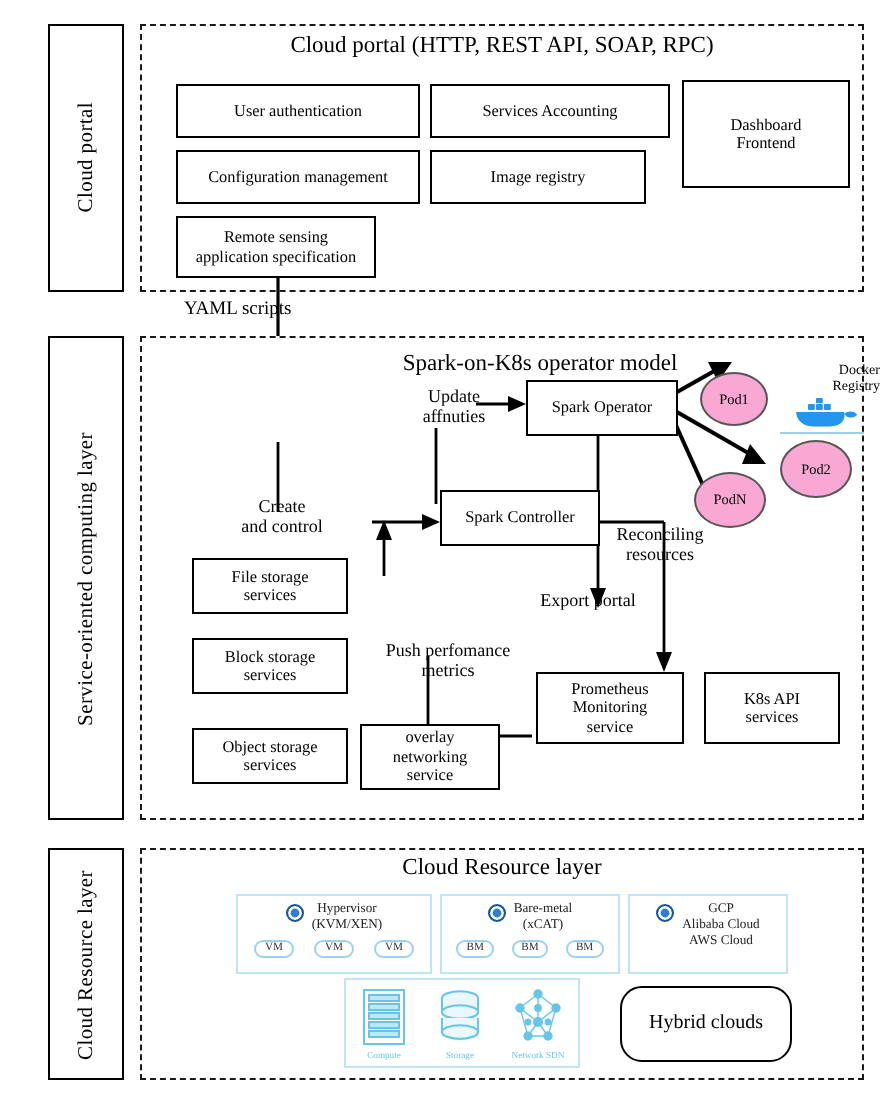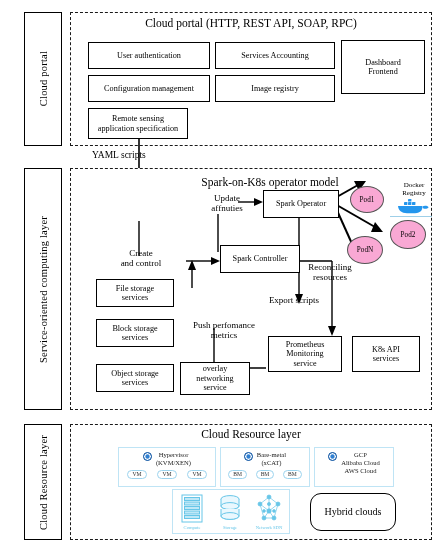--- a/index.html
+++ b/index.html
@@ -126,21 +126,21 @@
   <div class="abs node" style="left:215px; top:42px; width:120px; height:27px;">
     <span>Services Accounting</span>
   </div>
   <div class="abs node" style="left:341px; top:40px; width:84px; height:54px; white-space:pre-line;">
     <span>Dashboard
 Frontend</span>
   </div>
   <div class="abs node" style="left:88px; top:75px; width:122px; height:27px;">
     <span>Configuration management</span>
   </div>
-  <div class="abs node" style="left:215px; top:75px; width:120px; height:27px;">
+  <div class="abs node" style="left:215px; top:75px; width:108px; height:27px;">
     <span>Image registry</span>
   </div>
   <div class="abs node" style="left:88px; top:108px; width:100px; height:31px; white-space:pre-line;">
     <span>Remote sensing
 application specification</span>
   </div>
 
   <svg class="abs" style="left:124px; top:138px; width:30px; height:42px;" viewBox="0 0 30 42">
     <line class="edge" x1="15" y1="0" x2="15" y2="36" stroke-width="1.6"></line>
     <polygon points="15,42 11,33 19,33" fill="#000"></polygon>
@@ -227,41 +227,41 @@
   <div class="abs pod" style="left:350px; top:186px; width:34px; height:27px;">
     <span>Pod1</span>
   </div>
   <div class="abs pod" style="left:347px; top:236px; width:36px; height:28px;">
     <span>PodN</span>
   </div>
   <div class="abs pod" style="left:390px; top:220px; width:36px; height:29px;">
     <span>Pod2</span>
   </div>
 
-  <div class="abs caption sm" style="left:388px; top:181px; width:52px; white-space:pre-line; font-size:7px; line-height:1.15;">Docker
+  <div class="abs caption sm" style="left:388px; top:181px; width:52px; white-space:pre-line; font-size:7px; line-height:1.15;text-align:right;">Docker
 Registry</div>
   <svg class="abs" style="left:396px; top:199px; width:36px; height:16px;" viewBox="0 0 36 16">
     <g fill="#2496ed">
       <rect x="8" y="3" width="3.4" height="3" rx="0.4"></rect>
       <rect x="12" y="3" width="3.4" height="3" rx="0.4"></rect>
       <rect x="16" y="3" width="3.4" height="3" rx="0.4"></rect>
       <rect x="12" y="0" width="3.4" height="2.6" rx="0.4"></rect>
       <path d="M2 7 h24 c1.2 3.6 -1.4 7.2 -7 7.2 h-8 C5.5 14.2 2.4 11.4 2 7 Z"></path>
       <path d="M26 7.8 c2.2 -1.6 5 -1.4 6.6 0.4 c-1.2 1.6 -3.4 2 -5.2 1.2 Z"></path>
     </g>
   </svg>
   <div class="abs" style="left:390px; top:216px; width:42px; height:1.4px; background:#9ecfe8;"></div>
 
   <div class="abs caption" style="left:196px; top:193px; width:62px; white-space:pre-line;">Update
 affnuties</div>
   <div class="abs caption" style="left:292px; top:262px; width:76px; white-space:pre-line;">Reconciling
 resources</div>
   <div class="abs caption" style="left:96px; top:248px; width:90px; white-space:pre-line;">Create
 and control</div>
-  <div class="abs caption" style="left:252px; top:295px; width:84px;">Export scripts</div>
+  <div class="abs caption" style="left:252px; top:295px; width:84px;">Export portal</div>
   <div class="abs caption" style="left:178px; top:320px; width:92px; white-space:pre-line;">Push perfomance
 metrics</div>
 
   <div class="abs layer-label" style="left:24px; top:424px; width:38px; height:116px;">
     <span>Cloud Resource layer</span>
   </div>
 
   <div class="abs layer-box" style="left:70px; top:424px; width:362px; height:116px;"></div>
 
   <div class="abs layer-title" style="left:70px; top:428px; width:362px;">Cloud Resource layer</div>

